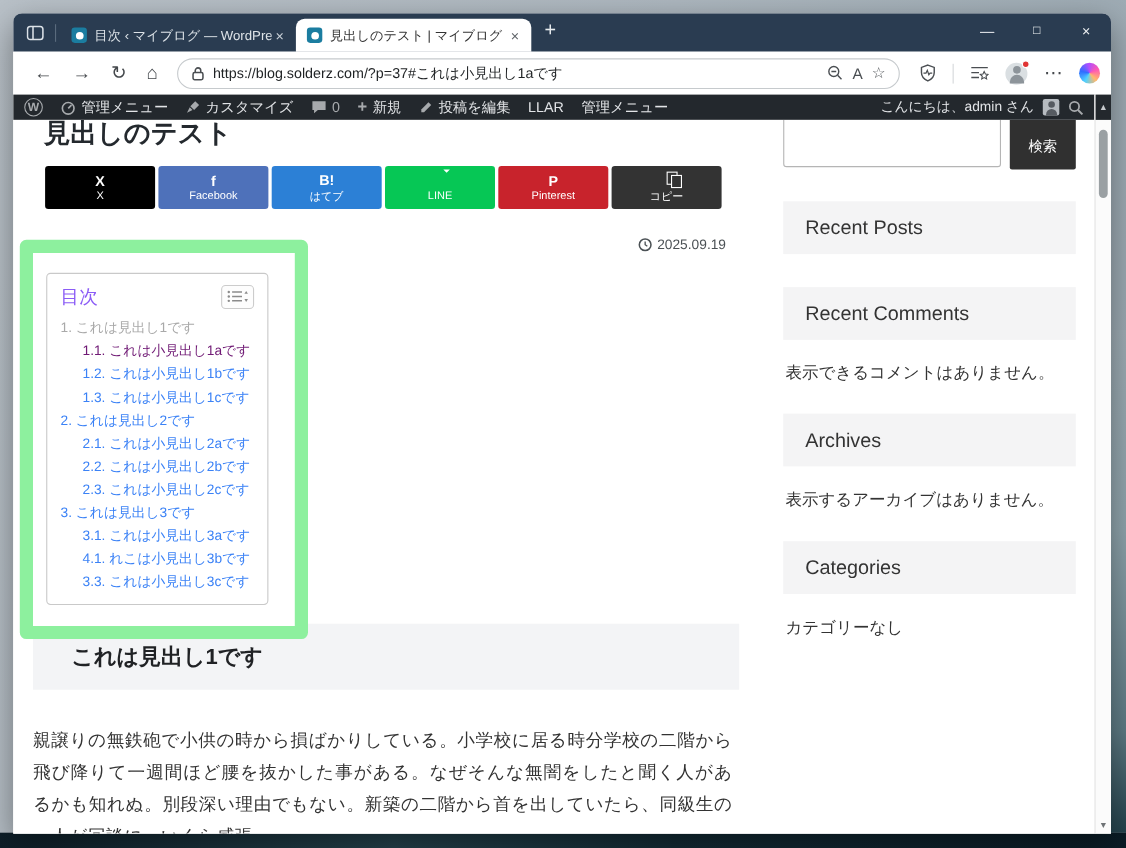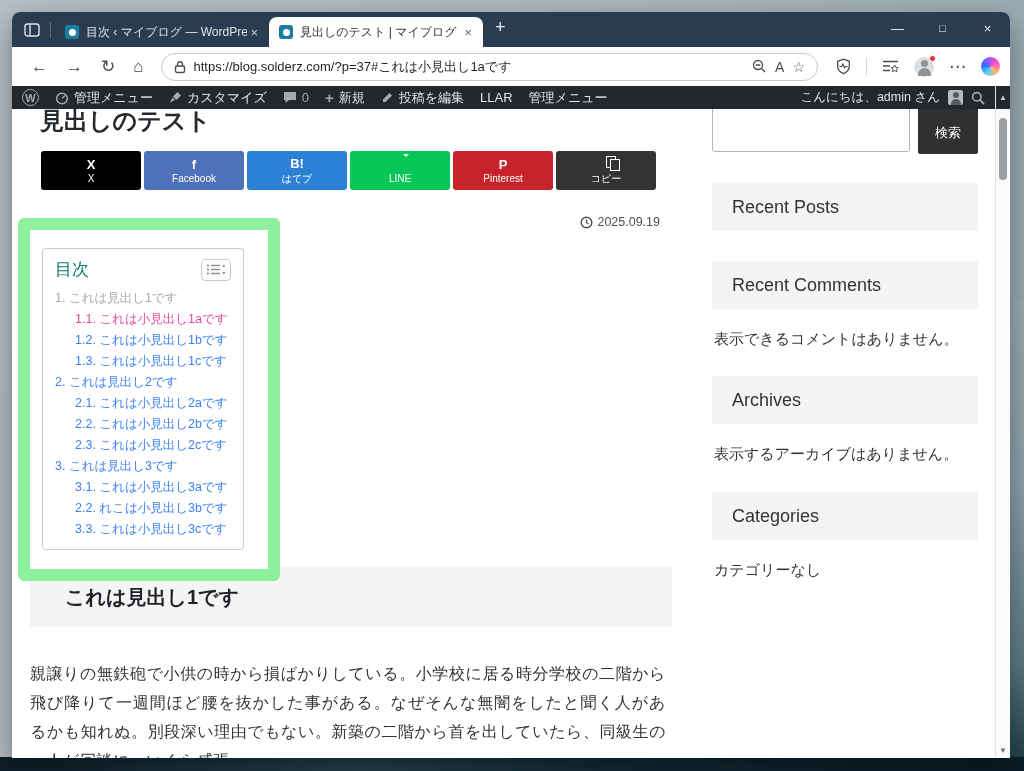--- a/index.html
+++ b/index.html
@@ -97,28 +97,28 @@
     border:1.5px solid #fff; background:#333; }
   .post-date { position:absolute; top:106px; right:335px; font-size:12.5px; color:#4b5155;
     display:flex; align-items:center; gap:4px; }
 
   
   .green-box { position:absolute; left:6px; top:109px; width:262px; height:363px;
     border:12px solid #8df09e; border-radius:6px; background:#fff; z-index:5; }
   .toc-panel { position:absolute; left:30px; top:139px; width:202px; height:302px;
     border:1px solid #c9c9c9; border-radius:4px; background:#fff; padding:9px 12px; z-index:6; }
   .toc-head { display:flex; align-items:center; justify-content:space-between; }
-  .toc-title { font-size:17px; color:#0f766e; }
+  .toc-title { font-size:17px; color:#8b5cf6; }
   .toc-toggle { width:30px; height:22px; border:1px solid #ccc; border-radius:4px;
     background:#fdfdfd; display:flex; align-items:center; justify-content:center; }
   .toc-list { list-style:none; margin-top:7px; }
   .toc-list li { font-size:12.5px; line-height:21px; color:#3b82f6; white-space:nowrap; }
   .toc-list li.lv2 { margin-left:20px; }
   .toc-list li.vis1 { color:#a9a9a9; }
-  .toc-list li.vis2 { color:#ec4899; }
+  .toc-list li.vis2 { color:#701a75; }
 
   .h1-block { position:absolute; left:18px; top:458px; width:642px; height:60px;
     background:#f3f4f6; display:flex; align-items:center; padding-left:35px; z-index:1; }
   .h1-text { font-size:20px; font-weight:bold; color:#202225; }
   .body-text { position:absolute; left:18px; top:550px; width:636px; height:99px;
     overflow:hidden; font-size:16px; line-height:29px; color:#333; letter-spacing:.5px;
     text-align:justify; }
 
   
   .sidebar { position:absolute; left:700px; top:-14px; width:266px; }
@@ -348,21 +348,21 @@
             <li class="vis1">1. これは見出し1です</li>
             <li class="lv2 vis2">1.1. これは小見出し1aです</li>
             <li class="lv2">1.2. これは小見出し1bです</li>
             <li class="lv2">1.3. これは小見出し1cです</li>
             <li>2. これは見出し2です</li>
             <li class="lv2">2.1. これは小見出し2aです</li>
             <li class="lv2">2.2. これは小見出し2bです</li>
             <li class="lv2">2.3. これは小見出し2cです</li>
             <li>3. これは見出し3です</li>
             <li class="lv2">3.1. これは小見出し3aです</li>
-            <li class="lv2">2.2. れこは小見出し3bです</li>
+            <li class="lv2">4.1. れこは小見出し3bです</li>
             <li class="lv2">3.3. これは小見出し3cです</li>
           </ul>
         </div>
 
         <div class="h1-block">
           <span class="h1-text">これは見出し1です</span>
         </div>
 
         <div class="body-text">親譲りの無鉄砲で小供の時から損ばかりしている。小学校に居る時分学校の二階から飛び降りて一週間ほど腰を抜かした事がある。なぜそんな無闇をしたと聞く人があるかも知れぬ。別段深い理由でもない。新築の二階から首を出していたら、同級生の一人が冗談に、いくら威張</div>
 

